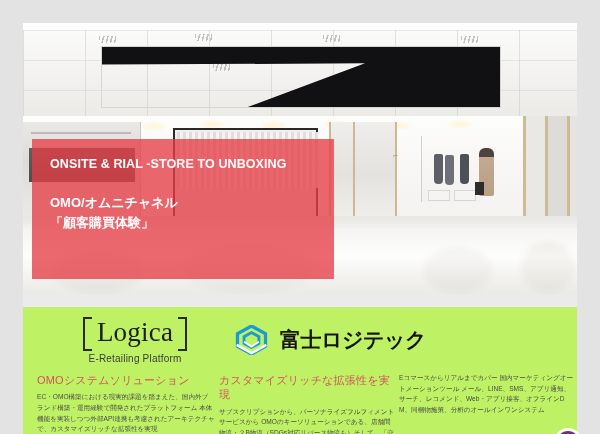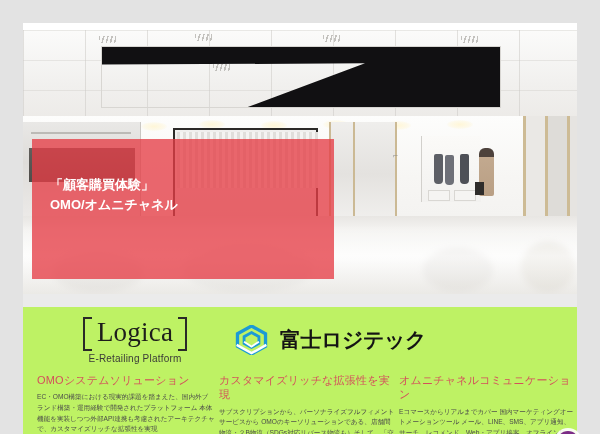--- a/index.html
+++ b/index.html
@@ -270,23 +270,24 @@
 
     <div class="ph-floor">
       <div class="refl-blob" style="left:30px; width:90px; height:40px; background:rgba(120,115,110,.13);"></div>
       <div class="refl-blob" style="left:160px; width:130px; height:46px; background:rgba(120,115,110,.10);"></div>
       <div class="refl-blob" style="left:400px; width:70px; height:44px; background:rgba(120,115,110,.12);"></div>
       <div class="refl-blob" style="left:498px; width:54px; height:50px; background:rgba(150,135,105,.16);"></div>
       <div class="floor-refl"></div>
     </div>
 
     <div id="banner">
+      <div class="eyebrow">ONSITE &amp; RIAL -STORE TO UNBOXING</div>
       <div class="jp">
+        <div>OMO/オムニチャネル</div>
         <div>「顧客購買体験」</div>
-        <div>OMO/オムニチャネル</div>
       </div>
     </div>
   </div>
 
   <div id="divider"></div>
 
   <div id="lower">
 
     <div id="logos">
 
@@ -318,21 +319,20 @@
         <h3>OMOシステムソリューション</h3>
         <p>EC・OMO構築における現実的課題を踏まえた、国内外ブランド構築・運用経験で開発されたプラットフォーム 本体機能を実装しつつ外部API連携も考慮されたアーキテクチャで、カスタマイズリッチな拡張性を実現</p>
       </div>
 
       <div class="col" id="col-2">
         <h3>カスタマイズリッチな拡張性を実現</h3>
         <p>サブスクリプションから、パーソナライズフルフィメントサービスから OMOのキーソリューションである、店舗間物流・２B物流（SDGs対応リバース物流も）そして、「交換・返品物流サービス」までを、全国9</p>
       </div>
 
       <div class="col" id="col-3">
-        <h3>オムニチャネルコミュニケーション</h3>
         <p>Eコマースからリアルまでカバー 国内マーケティングオートメーションツール メール、LINE、SMS、アプリ通知、サーチ、レコメンド、Web・アプリ接客、オフラインDM、同梱物施策、分析のオールインワンシステム</p>
       </div>
 
     </div>
 
     <div id="page-badge">5</div>
 
   </div>
 </div>
 

